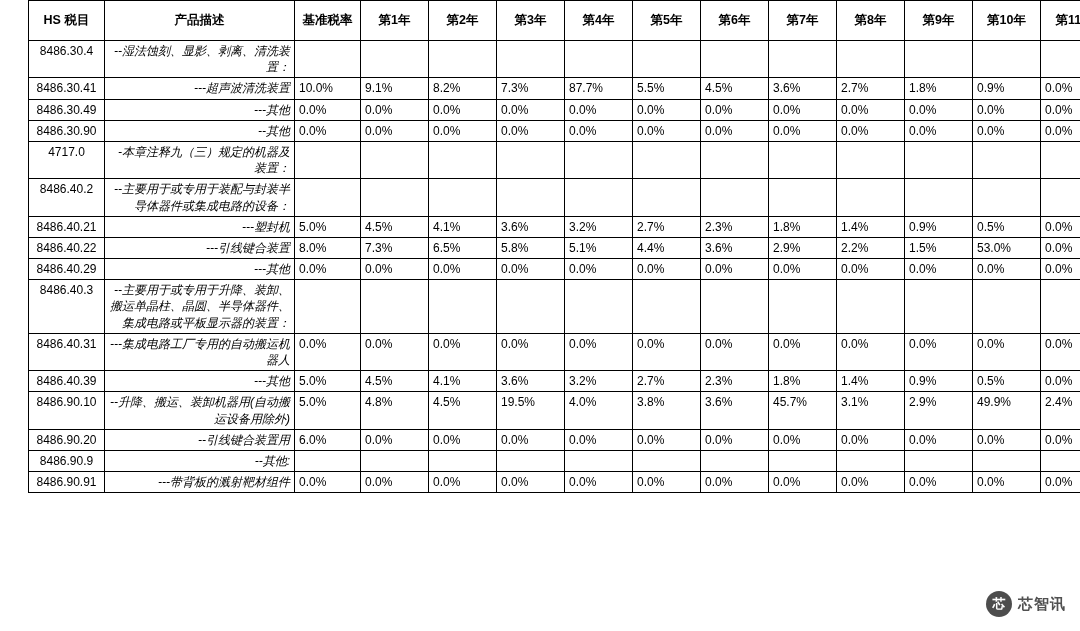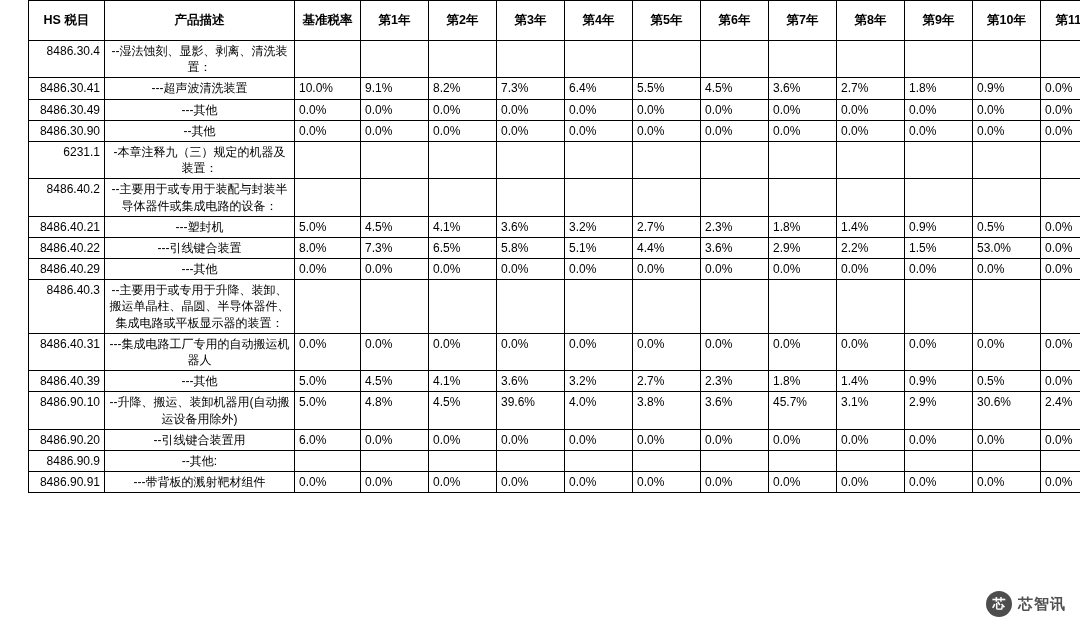--- a/index.html
+++ b/index.html
@@ -36,27 +36,28 @@
     font-weight: bold;
     height: 40px;
     vertical-align: middle;
     font-size: 12.5px;
   }
   .col-hs   { width: 76px; }
   .col-desc { width: 190px; }
   .col-base { width: 66px; }
   .col-yr   { width: 68px; }
   td.hs {
-    text-align: right;
+    text-align: center;
     white-space: nowrap;
     font-size: 12px;
   }
   td.desc {
-    text-align: center;
+    text-align: right;
     font-size: 12px;
+    font-style: italic;
   }
   td.num {
     text-align: left;
     font-size: 12px;
     padding-left: 6px;
   }
   td.blank { }
   .watermark {
     position: absolute;
     right: 14px;
@@ -140,21 +141,21 @@
         <td class="num blank"></td>
         <td class="num blank"></td>
       </tr>
       <tr>
         <td class="hs">8486.30.41</td>
         <td class="desc">---超声波清洗装置</td>
         <td class="num">10.0%</td>
         <td class="num">9.1%</td>
         <td class="num">8.2%</td>
         <td class="num">7.3%</td>
-        <td class="num">6.4%</td>
+        <td class="num">87.7%</td>
         <td class="num">5.5%</td>
         <td class="num">4.5%</td>
         <td class="num">3.6%</td>
         <td class="num">2.7%</td>
         <td class="num">1.8%</td>
         <td class="num">0.9%</td>
         <td class="num">0.0%</td>
       </tr>
       <tr>
         <td class="hs">8486.30.49</td>
@@ -182,21 +183,21 @@
         <td class="num">0.0%</td>
         <td class="num">0.0%</td>
         <td class="num">0.0%</td>
         <td class="num">0.0%</td>
         <td class="num">0.0%</td>
         <td class="num">0.0%</td>
         <td class="num">0.0%</td>
         <td class="num">0.0%</td>
       </tr>
       <tr>
-        <td class="hs">6231.1</td>
+        <td class="hs">4717.0</td>
         <td class="desc">-本章注释九（三）规定的机器及装置：</td>
         <td class="num blank"></td>
         <td class="num blank"></td>
         <td class="num blank"></td>
         <td class="num blank"></td>
         <td class="num blank"></td>
         <td class="num blank"></td>
         <td class="num blank"></td>
         <td class="num blank"></td>
         <td class="num blank"></td>
@@ -315,28 +316,28 @@
         <td class="num">0.9%</td>
         <td class="num">0.5%</td>
         <td class="num">0.0%</td>
       </tr>
       <tr>
         <td class="hs">8486.90.10</td>
         <td class="desc">--升降、搬运、装卸机器用(自动搬运设备用除外)</td>
         <td class="num">5.0%</td>
         <td class="num">4.8%</td>
         <td class="num">4.5%</td>
-        <td class="num">39.6%</td>
+        <td class="num">19.5%</td>
         <td class="num">4.0%</td>
         <td class="num">3.8%</td>
         <td class="num">3.6%</td>
         <td class="num">45.7%</td>
         <td class="num">3.1%</td>
         <td class="num">2.9%</td>
-        <td class="num">30.6%</td>
+        <td class="num">49.9%</td>
         <td class="num">2.4%</td>
       </tr>
       <tr>
         <td class="hs">8486.90.20</td>
         <td class="desc">--引线键合装置用</td>
         <td class="num">6.0%</td>
         <td class="num">0.0%</td>
         <td class="num">0.0%</td>
         <td class="num">0.0%</td>
         <td class="num">0.0%</td>

